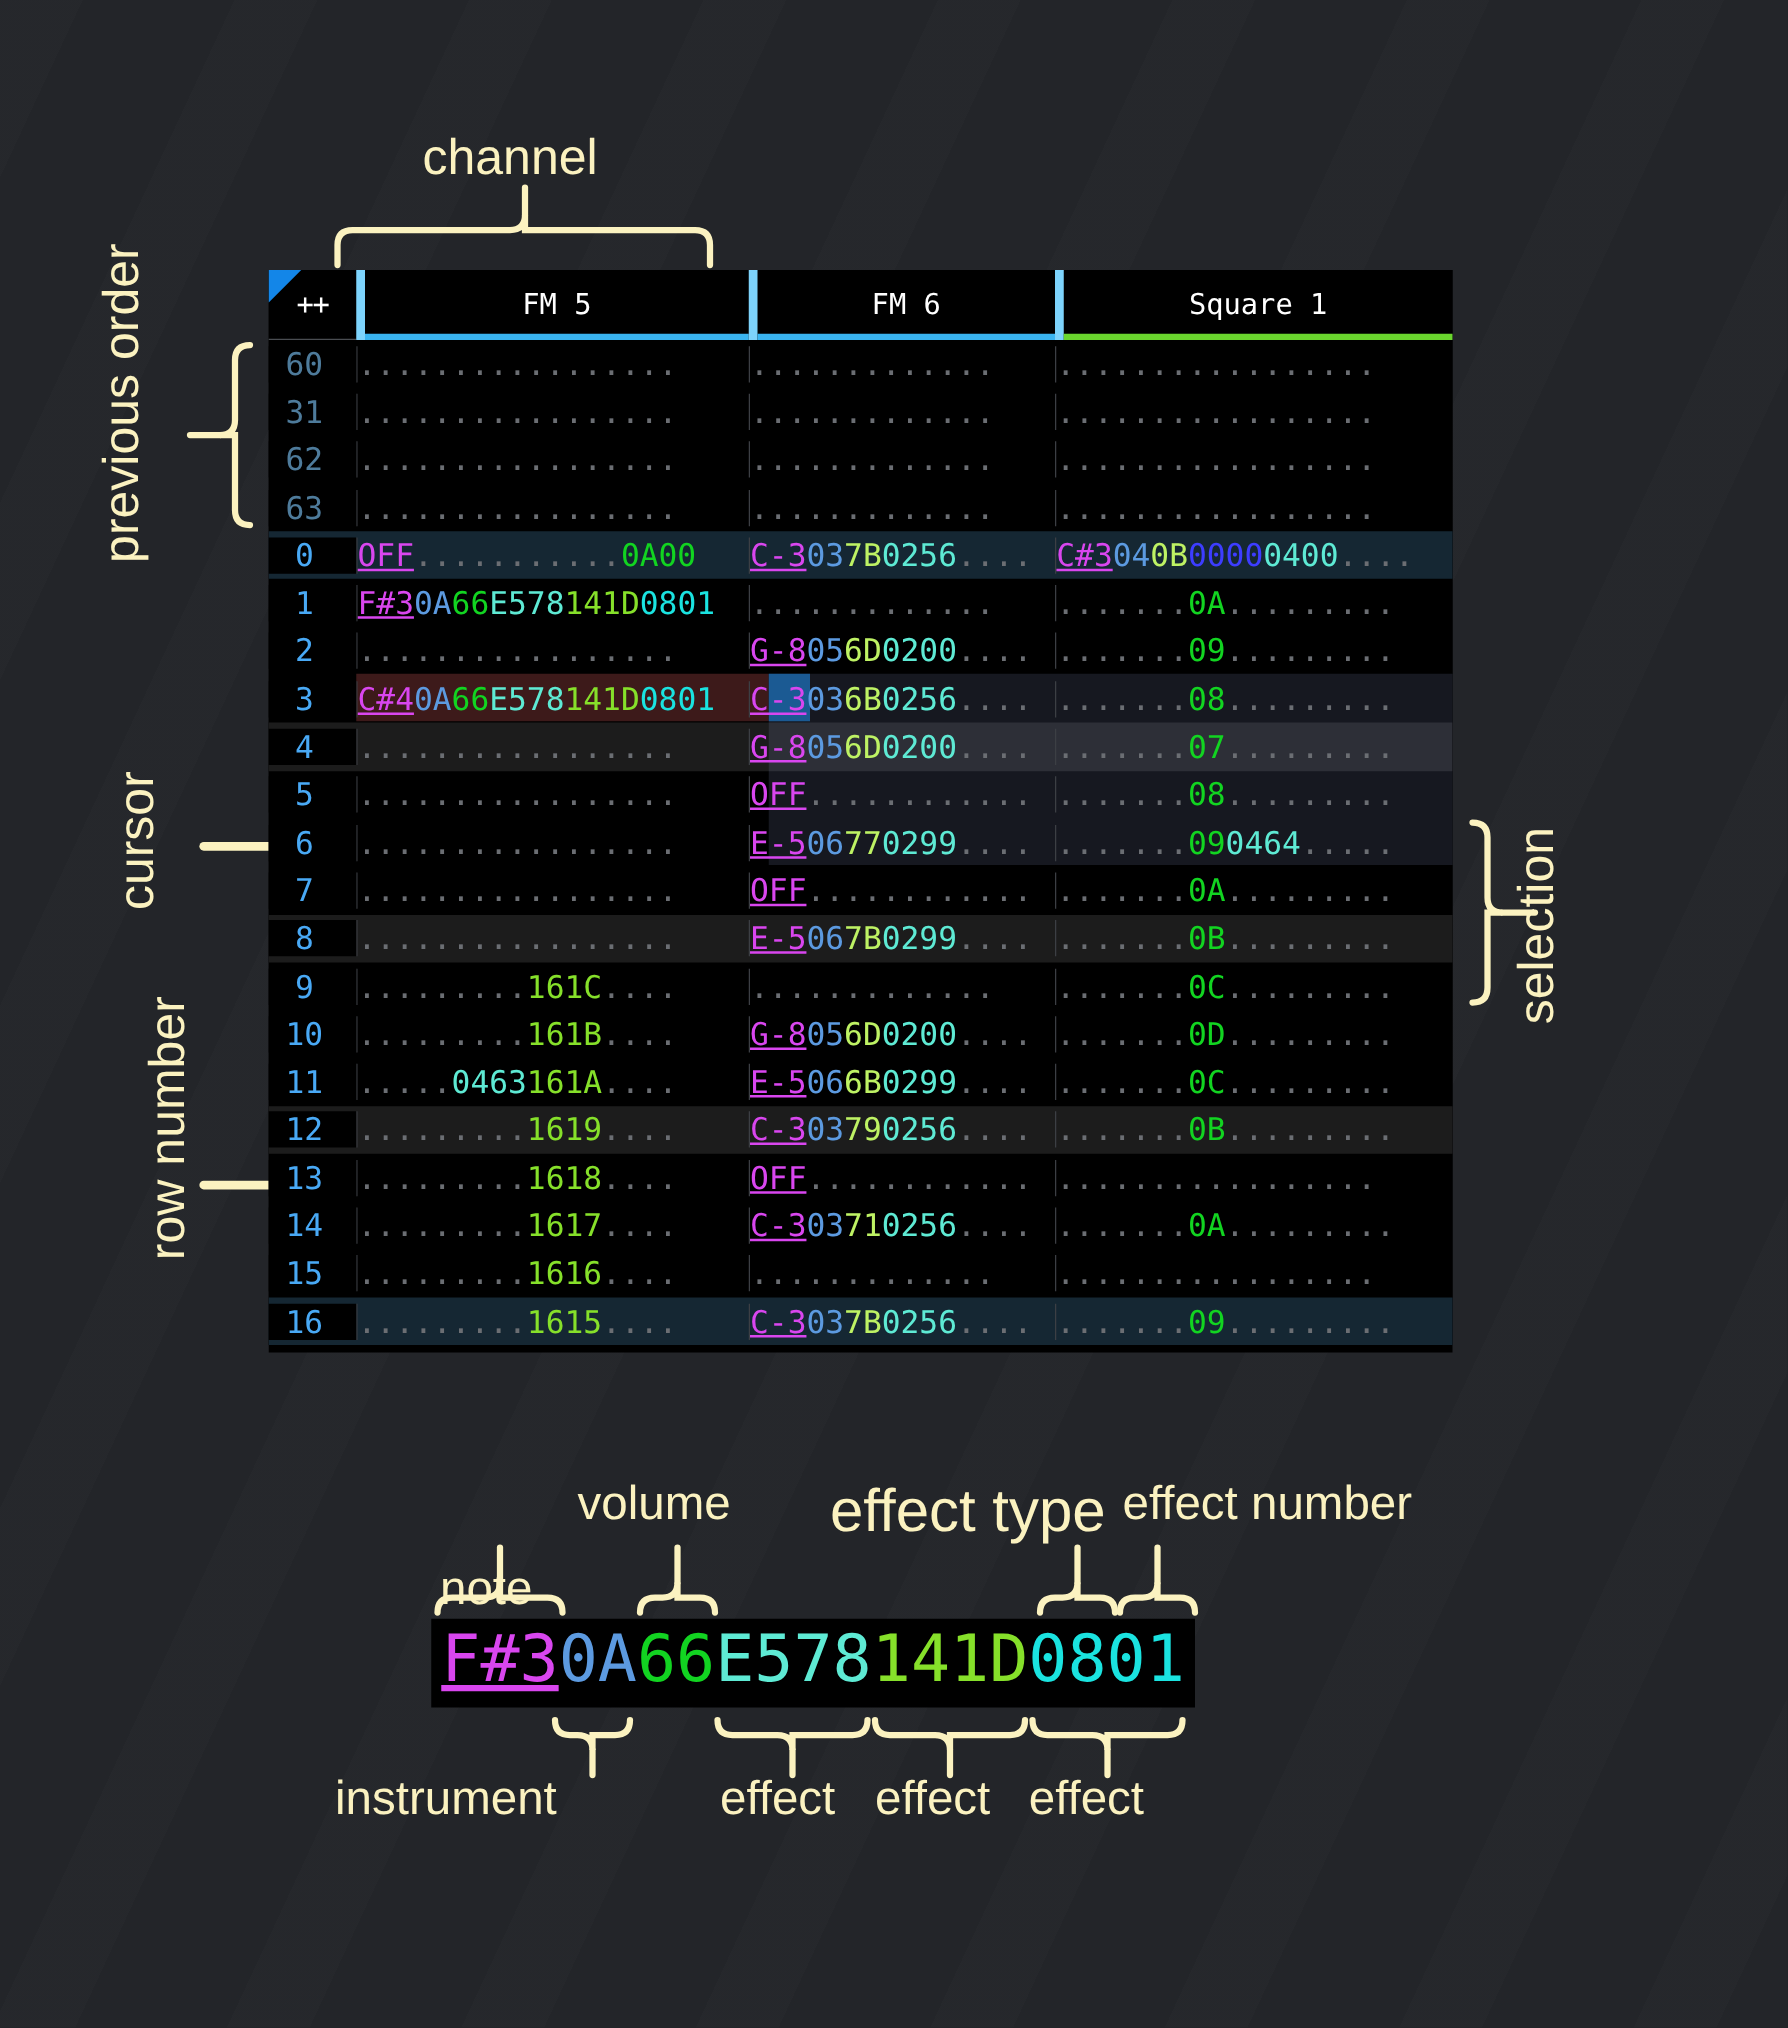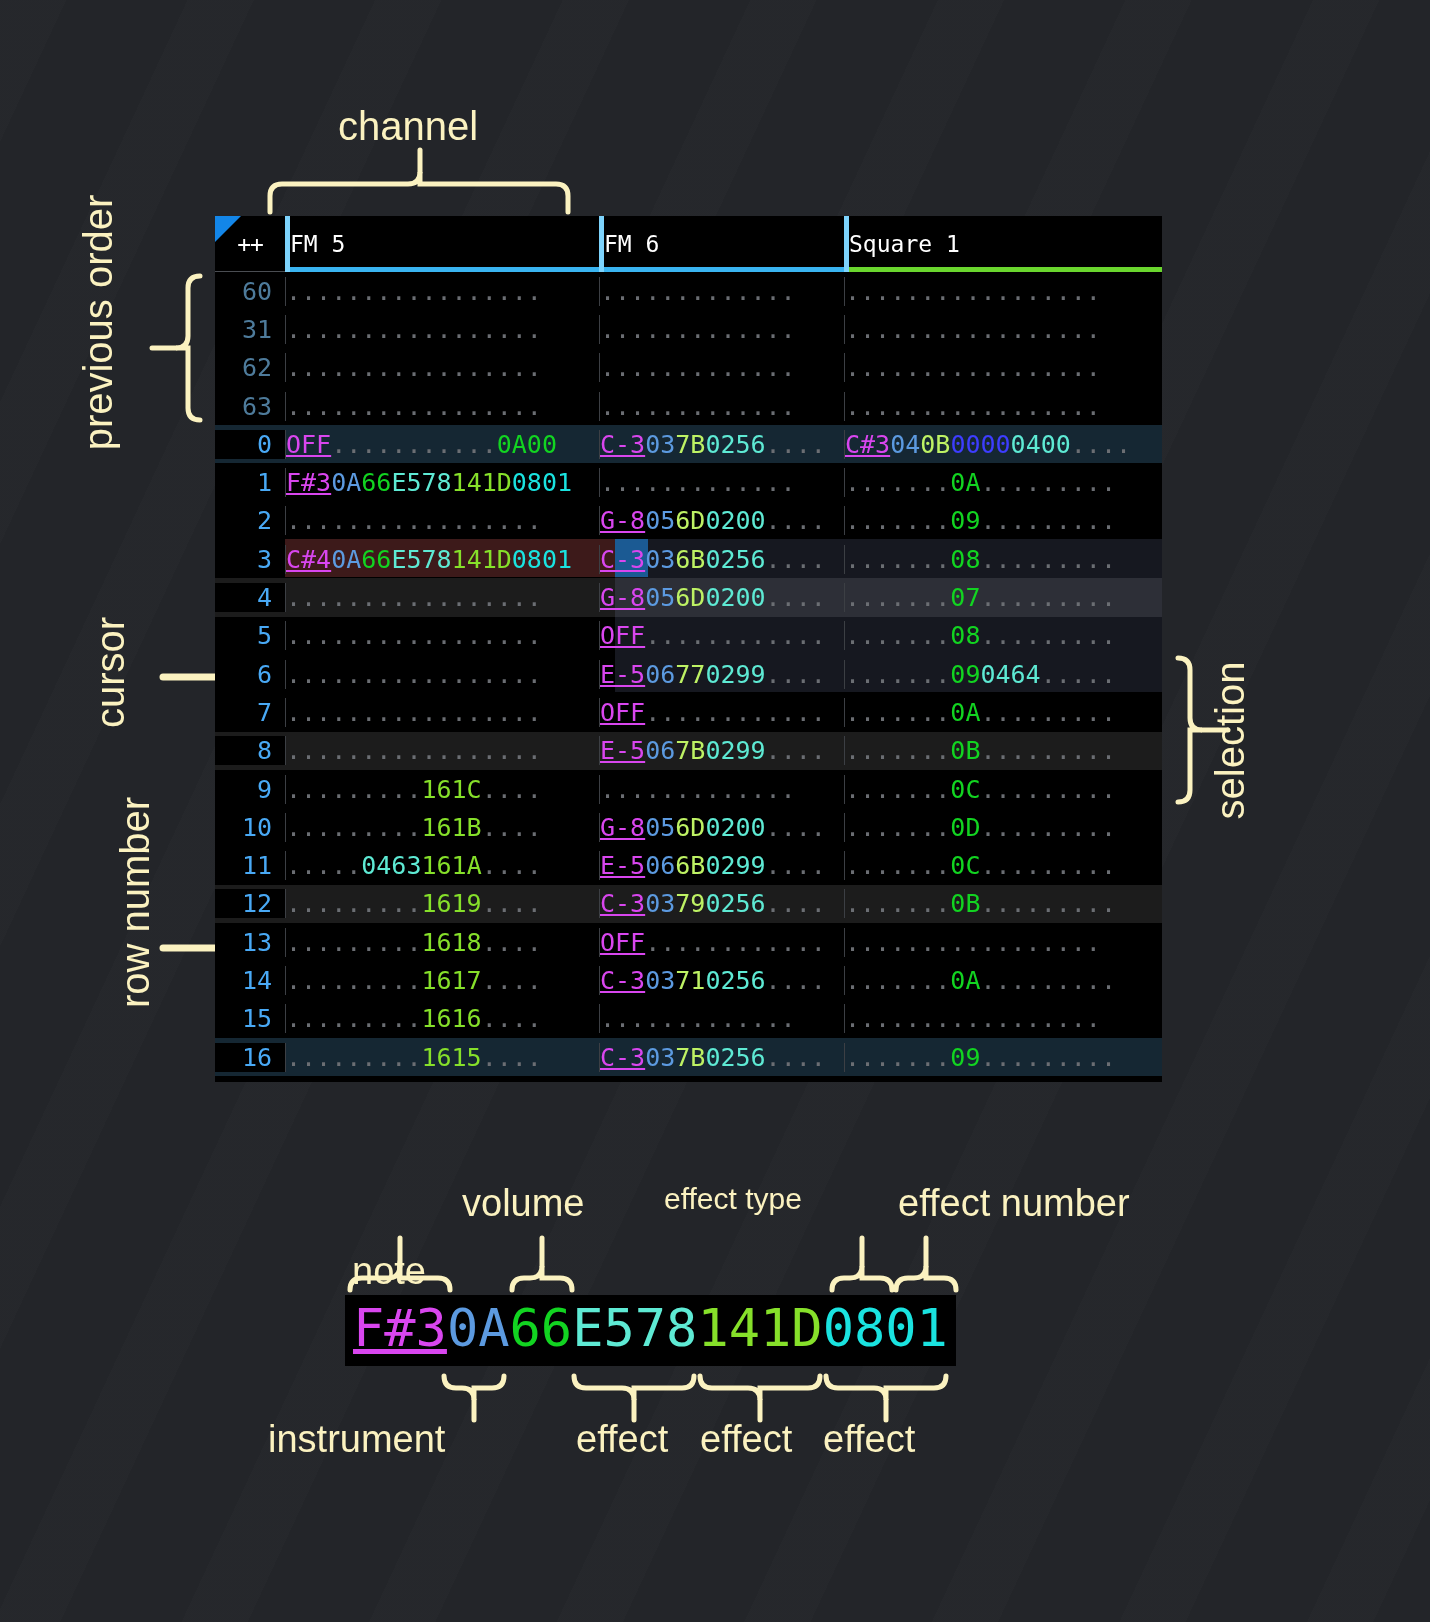--- a/index.html
+++ b/index.html
@@ -46,25 +46,25 @@
     letter-spacing:-1px;
   }
   .corner-tri{
     position:absolute;left:0;top:0;
     width:0;height:0;
     border-left:26px solid #1386e8;
     border-bottom:26px solid transparent;
   }
   .chan-head{
     position:relative;
-    display:flex;align-items:center;justify-content:flex-start;
+    display:flex;align-items:center;justify-content:center;
     color:#ffffff;
     font-family:"DejaVu Sans Mono", monospace;
     font-size:23px;
-    border-left:5px solid #7dd3fc;
+    border-left:7px solid #7dd3fc;
     box-sizing:border-box;
   }
   .chan-accent{
     position:absolute;left:0;right:0;bottom:0;height:5px;
   }
   .head-underline{
     position:absolute;left:0;width:70px;bottom:0;height:1px;background:#4a4d52;
   }
 
   
@@ -78,21 +78,21 @@
     height:38.3px;
     align-items:center;
     font-family:"DejaVu Sans Mono", monospace;
     font-size:25px;
     white-space:pre;
   }
   .trk-row.hl4{ background:#1c1c1c; }
   .trk-row.hl16{ background:#152733; }
   .rn{
     width:70px;min-width:70px;
-    text-align:right;
+    text-align:center;
     padding-right:13px;
     box-sizing:border-box;
     color:#49a9f5;
     font-size:25px;
     z-index:3;
     position:relative;
     background:#000;
   }
   .trk-row.hl4 .rn{background:#000;}
   .trk-row.hl16 .rn{background:#000;}
@@ -171,21 +171,21 @@
   }
   .anno-selection{
     left:1130px; top:718px;
     font-size:40px;
     transform:rotate(-90deg);
     transform-origin:center center;
     width:200px;text-align:center;
   }
   .anno-note{ left:352px; top:1250px; font-size:38px;}
   .anno-volume{ left:462px; top:1182px; font-size:38px;}
-  .anno-efftype{ left:664px; top:1182px; font-size:30px;}
+  .anno-efftype{ left:664px; top:1182px; font-size:48px;}
   .anno-effvalue{ left:898px; top:1182px; font-size:38px;}
   .anno-instrument{ left:268px; top:1418px; font-size:38px;}
   .anno-eff1{ left:576px; top:1418px; font-size:38px;}
   .anno-eff2{ left:700px; top:1418px; font-size:38px;}
   .anno-eff3{ left:823px; top:1418px; font-size:38px;}
 
   
   .svg-layer{position:absolute;inset:0;pointer-events:none;}
 
   

